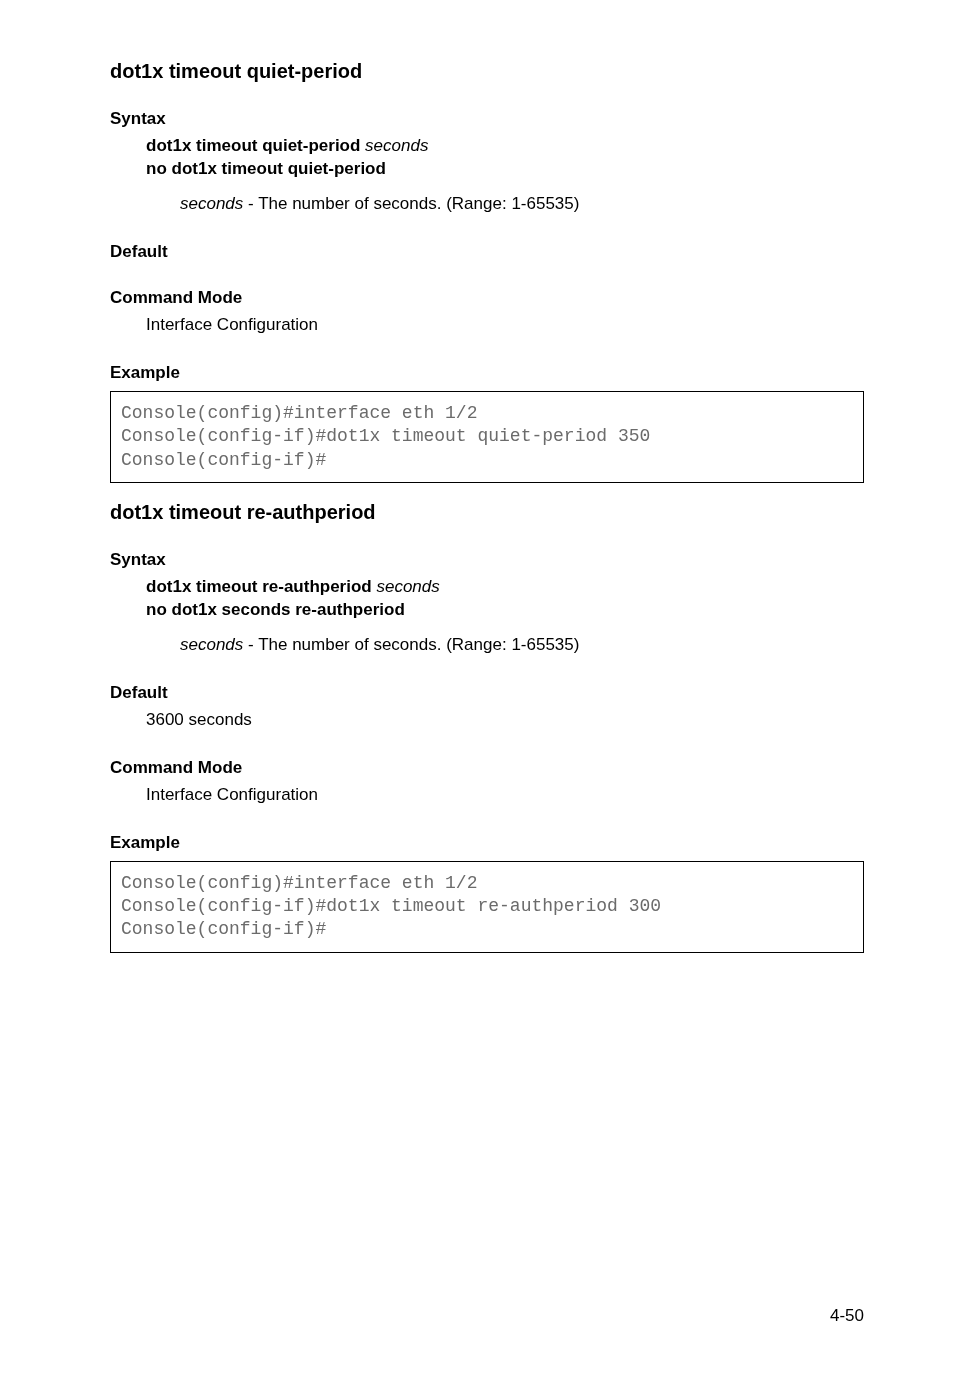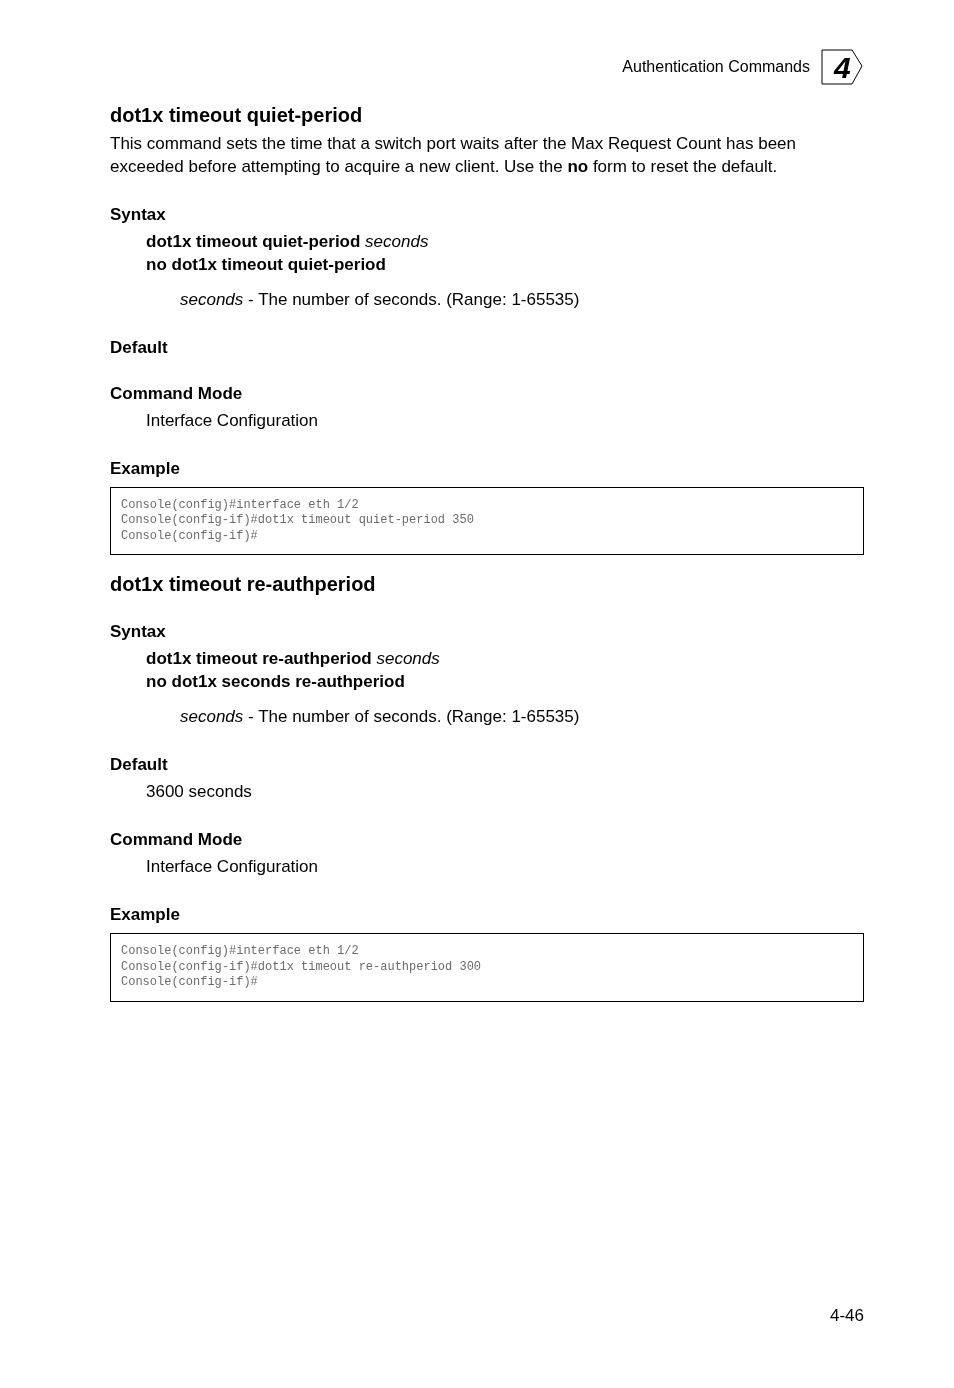--- a/index.html
+++ b/index.html
@@ -52,54 +52,42 @@
   .indent1 {
     margin-left: 36px;
   }
   .indent2 {
     margin-left: 70px;
   }
   .codebox {
     border: 1px solid #000;
     padding: 10px 10px;
     font-family: "Courier New", Courier, monospace;
-    font-size: 12px;
+    font-size: 18px;
     color: #6b6b6b;
     white-space: pre;
     line-height: 1.3;
     margin: 8px 0 18px 0;
   }
   .italic { font-style: italic; }
   .bold { font-weight: bold; }
   .footer {
     position: absolute;
     bottom: 62px;
     right: 90px;
     font-size: 17px;
   }
 </style>
 </head>
 <body>
 
 <div class="page">
 
-  <div class="header">
-    <span>Authentication Commands</span>
-    <span class="chapter-icon">
-      <svg viewBox="0 0 44 38">
-        <path d="M2 2 L32 2 L42 18 L32 36 L2 36 Z" fill="none" stroke="#000" stroke-width="1"></path>
-        <text x="14" y="30" font-family="Arial" font-size="30" font-weight="bold" font-style="italic" fill="#000">4</text>
-      </svg>
-    </span>
-  </div>
 
   <div class="h2">dot1x timeout quiet-period</div>
-  <p class="para">
-    <span>This command sets the time that a switch port waits after the Max Request Count has been exceeded before attempting to acquire a new client. Use the </span><span class="bold">no</span><span> form to reset the default.</span>
-  </p>
 
   <div class="h3">Syntax</div>
   <p class="para indent1">
     <span class="bold">dot1x timeout quiet-period</span><span class="italic"> seconds</span><br>
     <span class="bold">no dot1x timeout quiet-period</span>
   </p>
   <p class="para indent2">
     <span class="italic">seconds</span><span> - The number of seconds. (Range: 1-65535)</span>
   </p>
 
@@ -130,13 +118,13 @@
   <div class="h3">Command Mode</div>
   <p class="para indent1">Interface Configuration</p>
 
   <div class="h3">Example</div>
   <div class="codebox">Console(config)#interface eth 1/2
 Console(config-if)#dot1x timeout re-authperiod 300
 Console(config-if)#</div>
 
 </div>
 
-<div class="footer">4-46</div>
+<div class="footer">4-50</div>
 
 </body></html>

